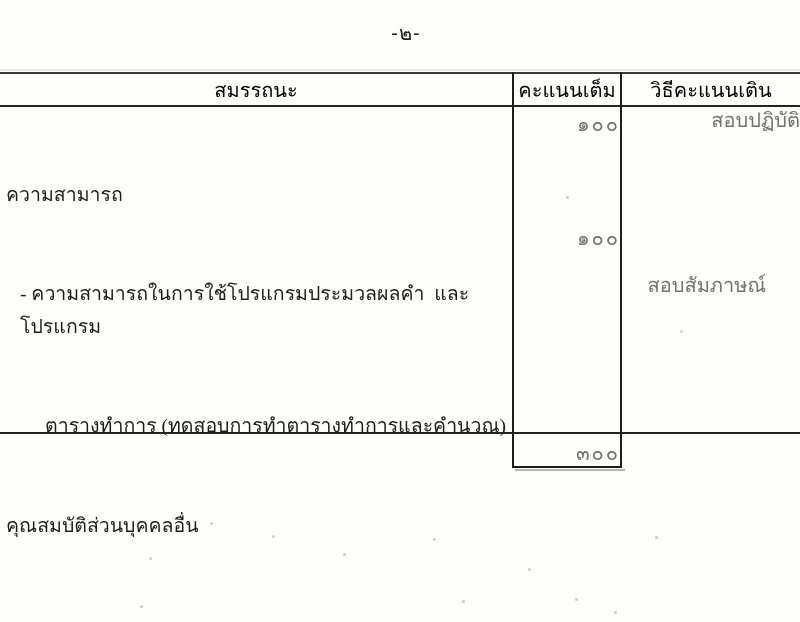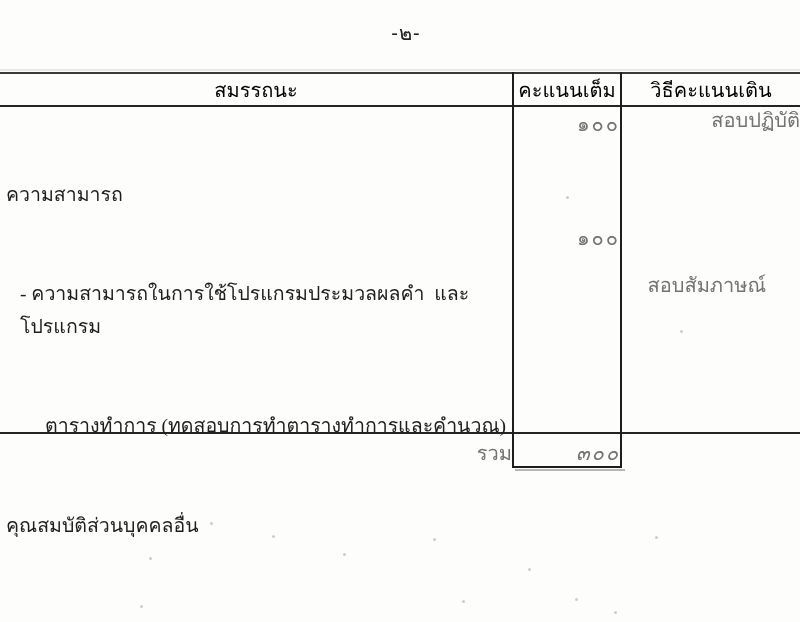--- a/index.html
+++ b/index.html
@@ -61,21 +61,21 @@
   .cell{
     position:absolute;text-align:right;font-size:20px;color:#737373;
     line-height:24px;
   }
   .score-1{left:514px;top:112px;width:106px;letter-spacing:2px;}
   .score-2{left:514px;top:226px;width:106px;letter-spacing:2px;}
   .method-1{left:622px;top:108px;width:178px;}
   .method-2{left:622px;top:225px;width:144px;margin-top:48px;}
   
   .total-label{left:0;top:441px;width:512px;}
-  .total-score{left:514px;top:441px;width:106px;letter-spacing:2px;font-style:italic;}
+  .total-score{left:514px;top:441px;width:106px;letter-spacing:2px;}
   
   .speck{position:absolute;width:3px;height:3px;border-radius:50%;background:rgba(60,60,60,.25);}
 </style>
 </head>
 <body>
 
 <div class="page">
 
   <div class="page-number">-๒-</div>
 
@@ -100,21 +100,20 @@
     
     
   </div>
 
   <div class="cell score-1">๑๐๐</div>
   <div class="cell score-2">๑๐๐</div>
 
   <div class="cell method-1">สอบปฏิบัติ</div>
   <div class="cell method-2">สอบสัมภาษณ์</div>
 
-  <div class="cell total-label">รวม</div>
   <div class="cell total-score">๓๐๐</div>
 
   <div class="speck" style="left:69px;top:523px;"></div>
   <div class="speck" style="left:149px;top:557px;"></div>
   <div class="speck" style="left:210px;top:522px;"></div>
   <div class="speck" style="left:272px;top:535px;"></div>
   <div class="speck" style="left:343px;top:553px;"></div>
   <div class="speck" style="left:433px;top:538px;"></div>
   <div class="speck" style="left:140px;top:605px;"></div>
   <div class="speck" style="left:462px;top:600px;"></div>

